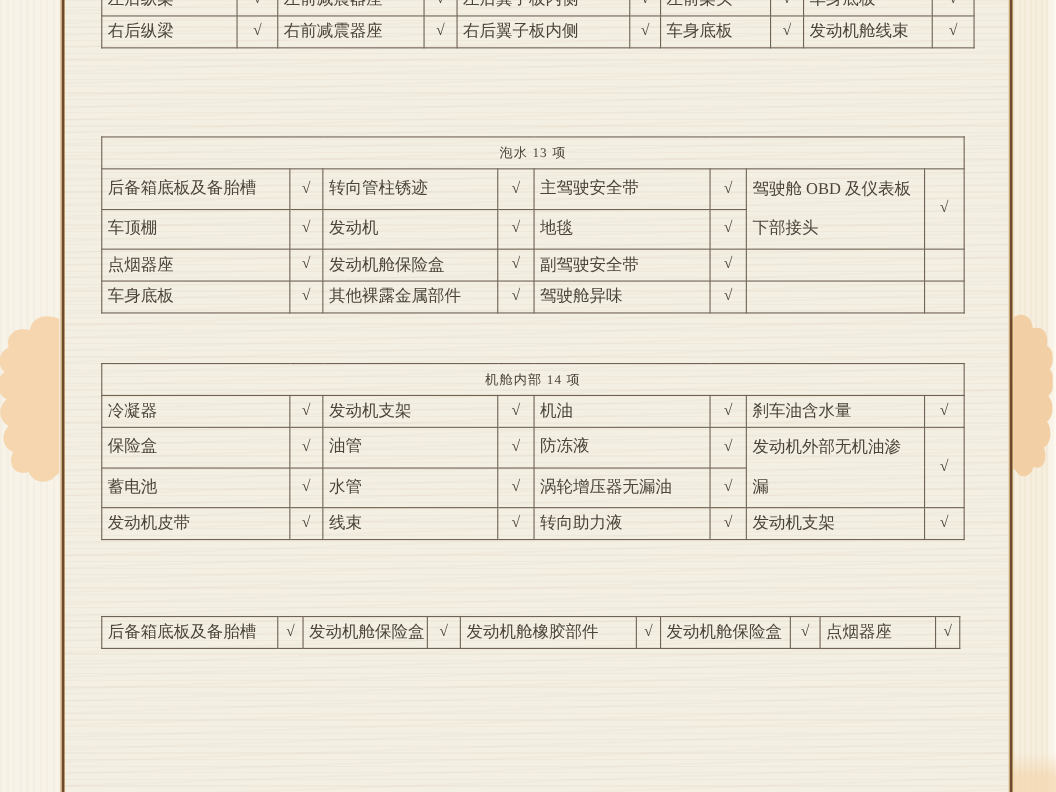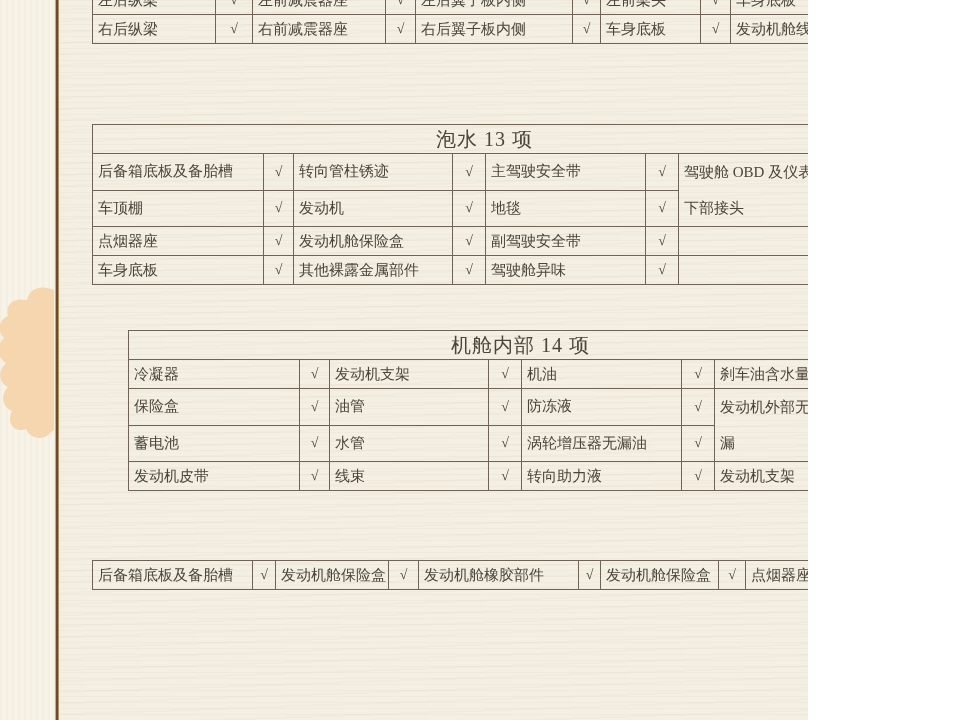--- a/index.html
+++ b/index.html
@@ -1,18 +1,18 @@
 <!DOCTYPE html>
 <html><head>
 <meta charset="utf-8">
 <style>
   html,body{margin:0;padding:0;}
   .page{
     position:relative;
-    width:808px;height:720px;
+    width:960px;height:720px;
     overflow:hidden;
     font-family:"Liberation Serif","DejaVu Serif",serif;
     color:#4a443a;
     background:
       repeating-linear-gradient(180deg, rgba(176,154,120,0.07) 0 1px, rgba(0,0,0,0) 1px 6px),
       repeating-linear-gradient(178deg, rgba(190,165,130,0.05) 0 2px, rgba(0,0,0,0) 2px 11px),
       #f4efe3;
   }
   
   .margin-left{
@@ -54,29 +54,29 @@
   table.sheet td{
     border:1px solid #6e6355;
     padding:0 0 0 5px;
     height:28px;
     vertical-align:middle;
     white-space:nowrap;
     overflow:hidden;
   }
   table.sheet td.chk{text-align:center;padding:0;font-size:14px;}
   table.sheet td.title{
-    text-align:center;padding:0;font-size:20px;letter-spacing:1px;
+    text-align:center;padding:0;font-size:12px;letter-spacing:1px;
   }
   table.sheet td.merged{
     white-space:normal;line-height:36px;padding:0 10px 0 5px;
   }
   tr.h30{height:30px;}
   .t-top{left:92px;top:-15px;width:793px;}
   .t-paoshui{left:92px;top:124px;width:784px;}
-  .t-jicang{left:92px;top:330px;width:784px;margin-left:36px;}
+  .t-jicang{left:92px;top:330px;width:784px;}
   .t-huoshao{left:92px;top:560px;width:780px;}
 </style>
 </head>
 <body>
 
 <div class="page">
 
   <div class="margin-left"></div>
   <div class="margin-right"></div>
   <div class="rule-left"></div>

